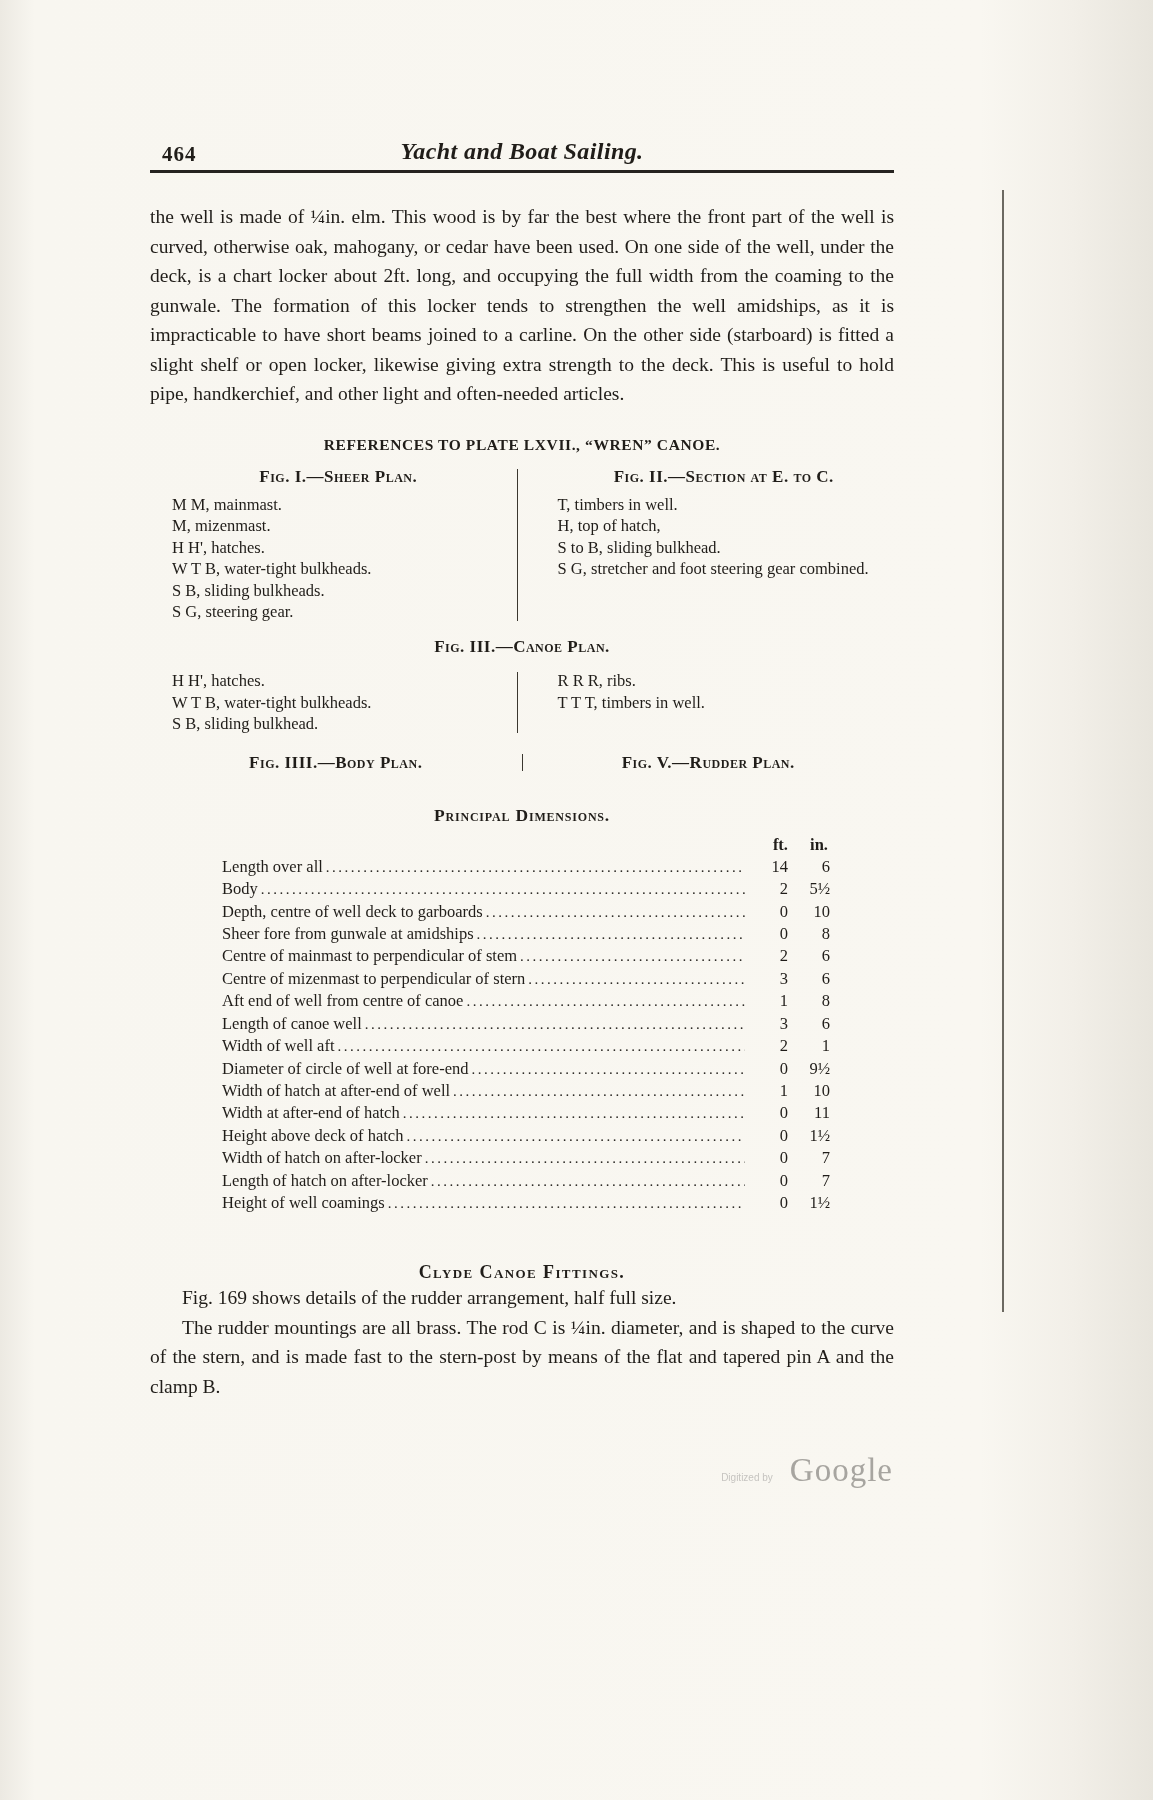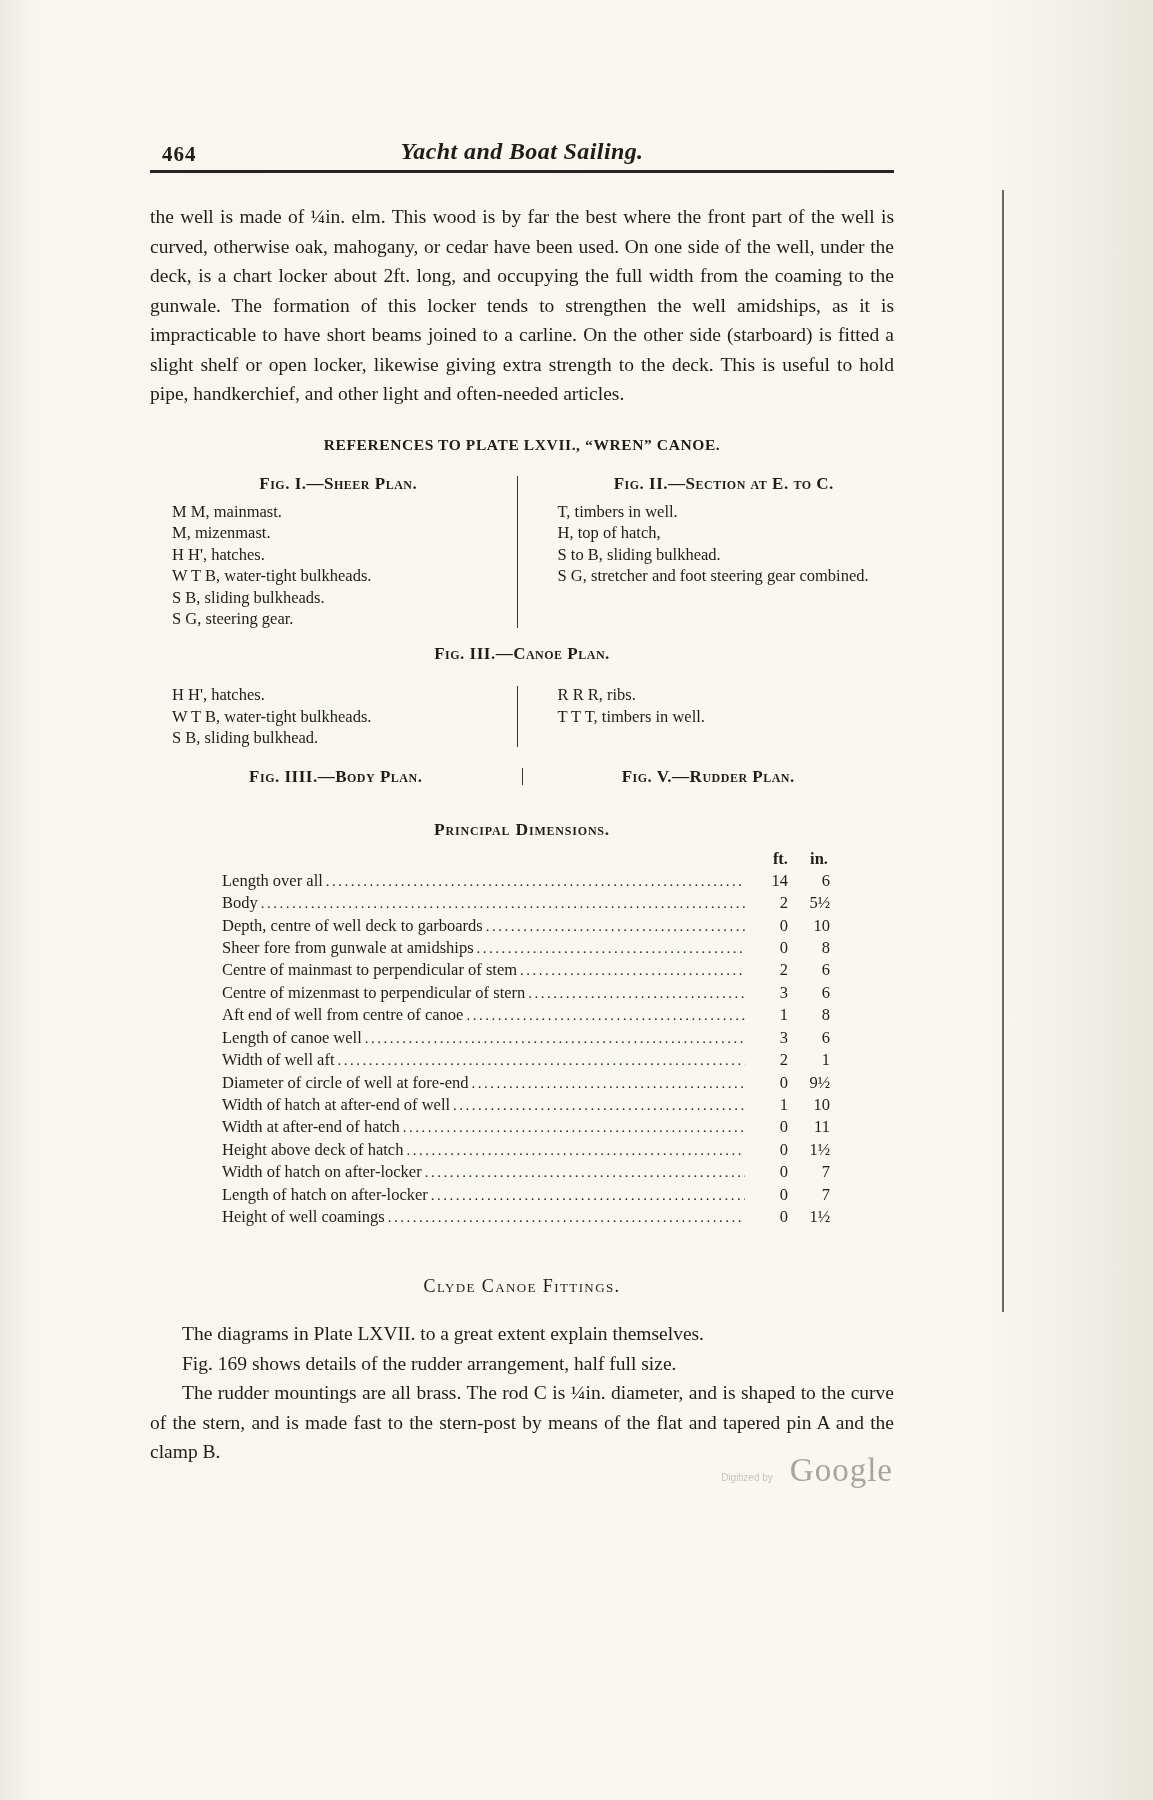--- a/index.html
+++ b/index.html
@@ -24,21 +24,21 @@
   .header{position:relative;height:44px}
   .page-number{position:absolute;left:12px;top:8px;font-size:21px;font-weight:700;letter-spacing:1px}
   .running-title{text-align:center;font-style:italic;font-weight:700;font-size:24px;padding-top:4px;letter-spacing:.4px}
   .header-rule{border:0;border-top:3px solid #262320;margin:5px 0 0}
 
   
   .intro{margin:24px 0 0;font-size:19.5px;line-height:29.5px;text-align:justify}
 
   
   .ref-heading{margin-top:27px;text-align:center;font-size:15.5px;font-weight:700;letter-spacing:.6px}
-  .ref-grid{display:flex;margin-top:20px}
+  .ref-grid{display:flex;margin-top:13px}
   .ref-col{flex:1;min-width:0}
   .ref-col.left{padding-left:22px;padding-right:12px}
   .ref-col.right{padding-left:40px;padding-right:4px}
   .ref-divider{width:1px;background:#3b372f;margin:2px 0}
   .fig-caption{text-align:center;font-variant:small-caps;font-weight:700;font-size:17px;letter-spacing:.5px;margin-bottom:7px}
   .ref-item{font-size:16.5px;line-height:21.6px;padding-left:42px;text-indent:-42px;font-weight:700;font-weight:600}
   .ref-item{font-weight:normal}
   .fig3-caption{margin-top:14px;text-align:center;font-variant:small-caps;font-weight:700;font-size:17px;letter-spacing:.5px}
   .fig45{display:flex;align-items:center;margin-top:18px}
   .fig45 .cell{flex:1;text-align:center;font-variant:small-caps;font-weight:700;font-size:17px;letter-spacing:.5px}
@@ -55,21 +55,21 @@
   .dim-label{white-space:nowrap}
   .dim-leader{flex:1;overflow:hidden;white-space:nowrap;margin:0 3px;color:#2b2824}
   .dim-leader::after{
     content:"................................................................................................................";
     letter-spacing:2.5px;font-size:15px;
   }
   .dim-ft{width:40px;text-align:right}
   .dim-in{width:46px;text-align:right;padding-right:4px}
 
   
-  .clyde-heading{margin-top:48px;text-align:center;font-variant:small-caps;font-weight:400;font-size:18px;letter-spacing:1.4px}
+  .clyde-heading{margin-top:48px;text-align:center;font-variant:small-caps;font-weight:700;font-size:18px;letter-spacing:1.4px}
   .clyde-p{margin:0;font-size:19.5px;line-height:29.5px;text-align:justify;text-indent:32px}
   .clyde-p.first{margin-top:22px}
 
   
   .footer{position:absolute;left:0;top:1452px;width:893px;text-align:right;white-space:nowrap}
   .digitized{color:#c6c4c0;font-size:10px;font-family:"Liberation Sans","DejaVu Sans",sans-serif;margin-right:17px}
   .google{color:#a7a5a0;font-size:33px;letter-spacing:1px;font-family:"Liberation Serif","DejaVu Serif",serif}
 </style>
 </head>
 <body>
@@ -230,21 +230,20 @@
       </div>
       <div class="dim-row">
         <span class="dim-label">Height of well coamings</span>
         <span class="dim-leader"></span>
         <span class="dim-ft">0</span>
         <span class="dim-in">1½</span>
       </div>
     </div>
 
     <div class="clyde-heading">Clyde Canoe Fittings.</div>
-    <p class="clyde-p first">The diagrams in Plate LXVII. to a great extent explain themselves.</p>
     <p class="clyde-p">Fig. 169 shows details of the rudder arrangement, half full size.</p>
     <p class="clyde-p">The rudder mountings are all brass.  The rod C is ¼in. diameter, and is shaped to the curve of the stern, and is made fast to the stern-post by means of the flat and tapered pin A and the clamp B.</p>
 
   </div>
 
   <div class="footer">
     <span class="digitized">Digitized by</span><span class="google">Google</span>
   </div>
 
 </div>

